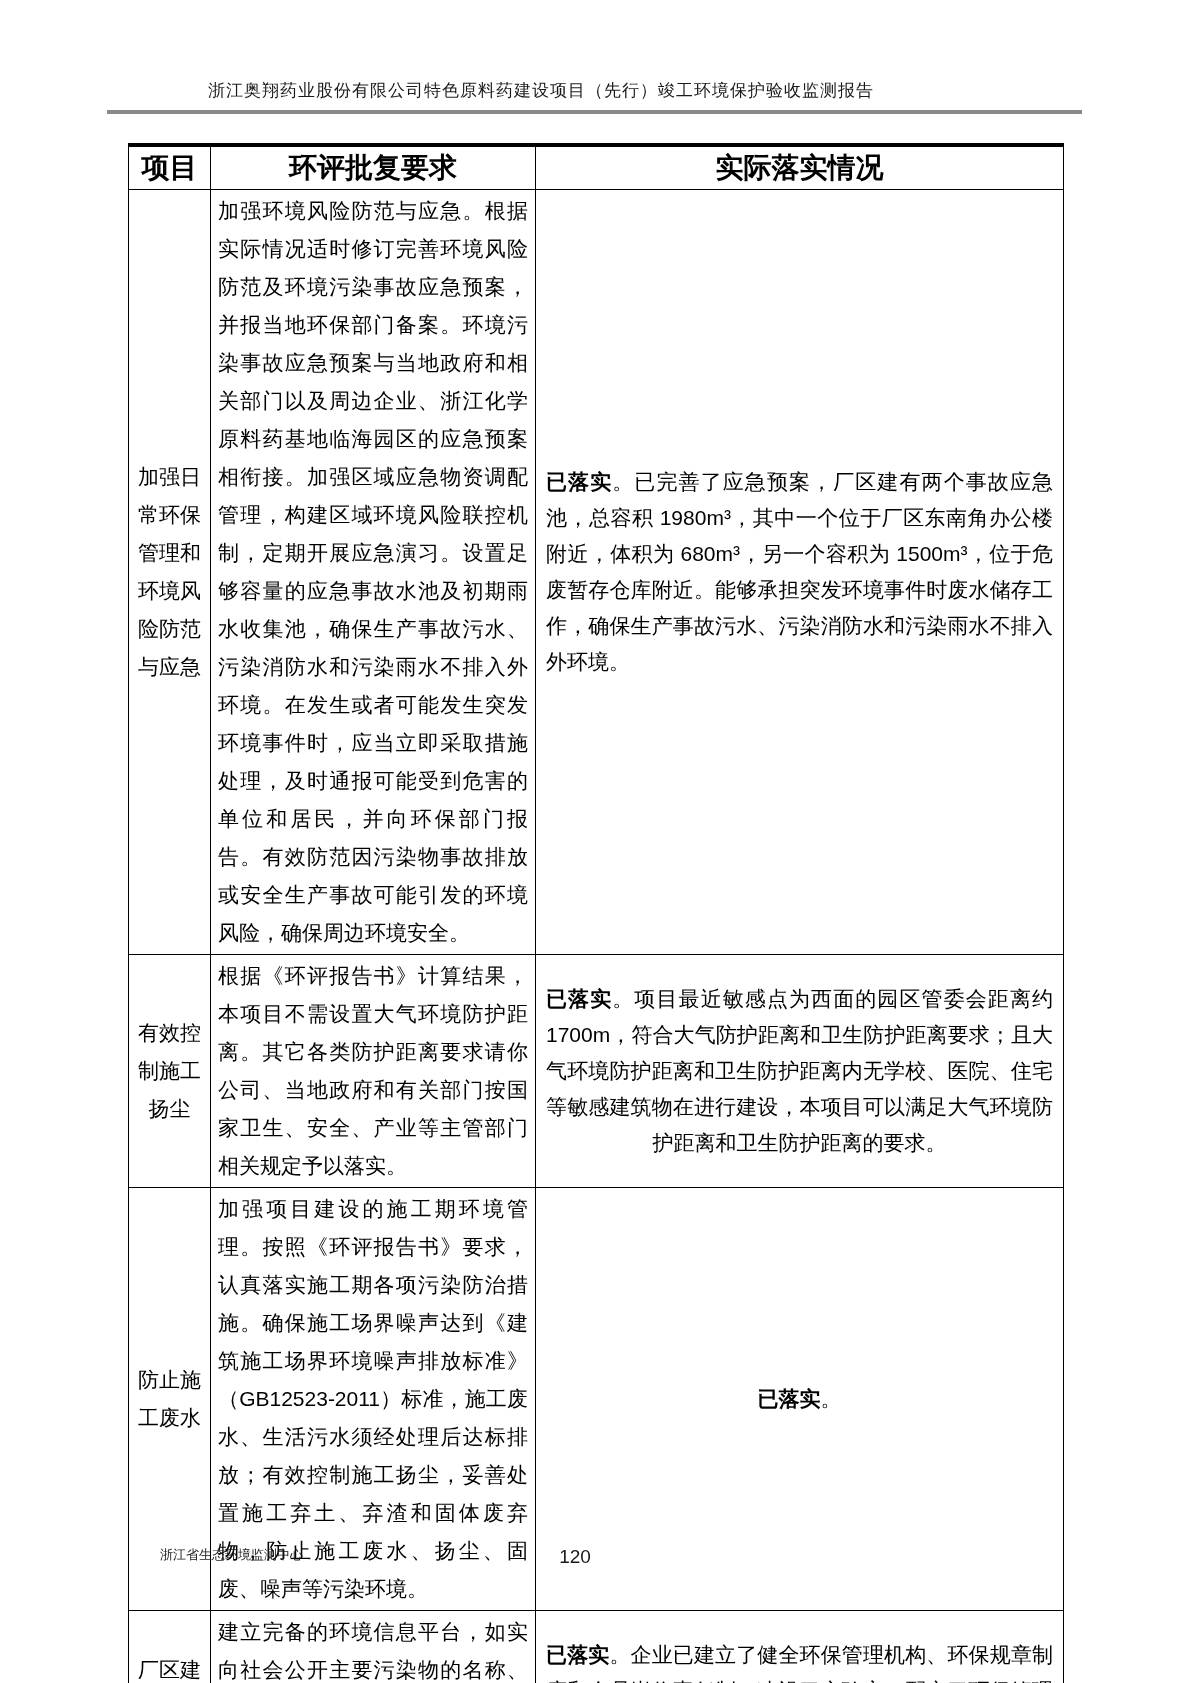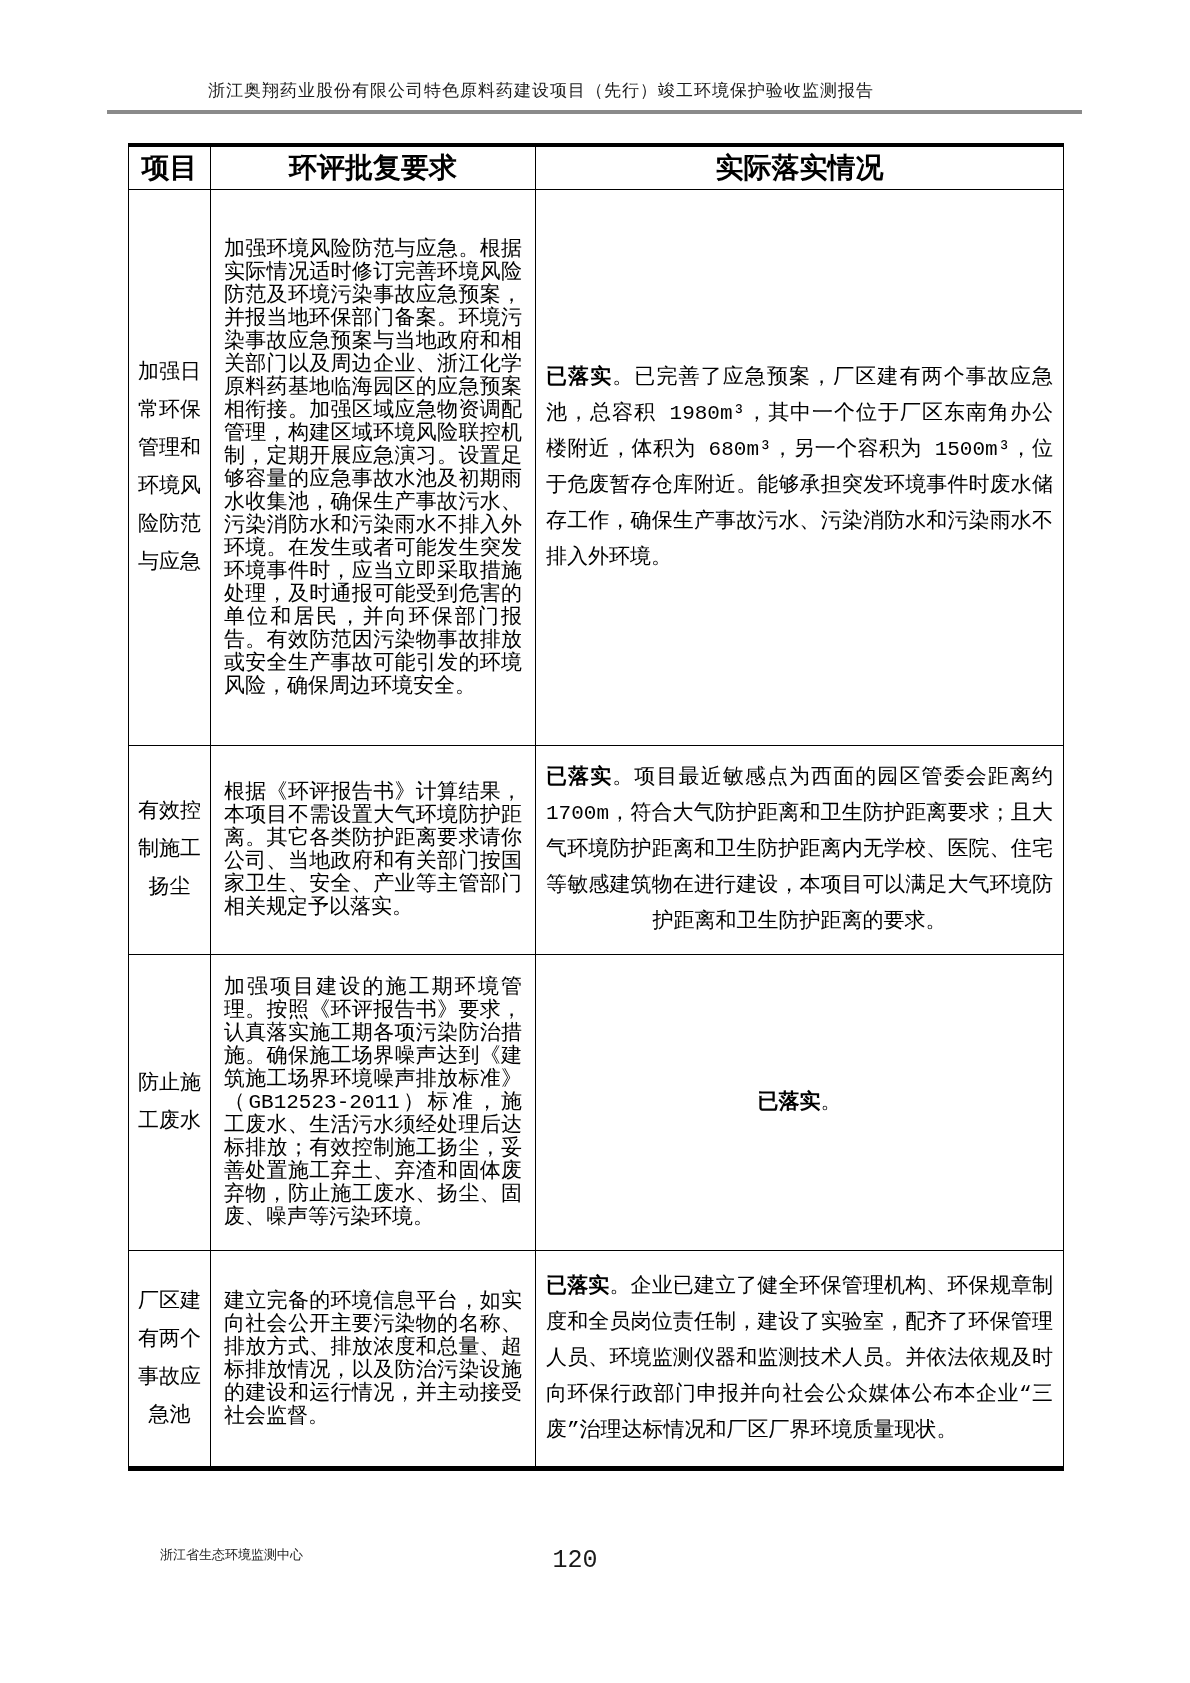--- a/index.html
+++ b/index.html
@@ -1,20 +1,20 @@
 <!DOCTYPE html>
 <html><head>
 <meta charset="utf-8">
 <style>
   html,body{margin:0;padding:0;background:#ffffff;}
   .page{
     position:relative;
     width:1082px;height:1683px;
     background:#ffffff;
-    font-family:Liberation Mono, monospace;
+    font-family:Liberation Sans, sans-serif;
     color:#000;
     overflow:hidden;
   }
   .doc-title{
     position:absolute;top:79px;left:0;width:100%;
     text-align:center;
     font-size:17px;letter-spacing:1px;
     color:#1a1a1a;
     white-space:nowrap;
   }
@@ -47,39 +47,39 @@
   tr.r4{height:218px;}
   td.item{
     text-align:center;
     line-height:38px;
     padding:0 5px;
     font-size:21px;
   }
   td.req{
     text-align:justify;
     text-justify:inter-ideograph;
-    line-height:23px;
-    padding:2px 13px;
+    line-height:38px;
+    padding:2px 7px;
   }
   td.status{
     text-align:justify;
     text-justify:inter-ideograph;
     line-height:36px;
     padding:14px 10px;
   }
   td.status .bold, td.req .bold{font-weight:bold;}
   td.center-last{text-align-last:center;}
   td.status-center{text-align:center;text-align-last:center;}
   .footer-org{
     position:absolute;top:1546px;left:160px;
     font-size:13px;color:#1a1a1a;
   }
   .footer-page{
     position:absolute;top:1546px;left:545px;width:60px;
-    text-align:center;font-size:25px;color:#1a1a1a;
+    text-align:center;font-size:19px;color:#1a1a1a;
   }
 </style>
 </head>
 <body>
 
 <div class="page">
 
   <div class="doc-title">浙江奥翔药业股份有限公司特色原料药建设项目（先行）竣工环境保护验收监测报告</div>
   <div class="header-rule"></div>
 

